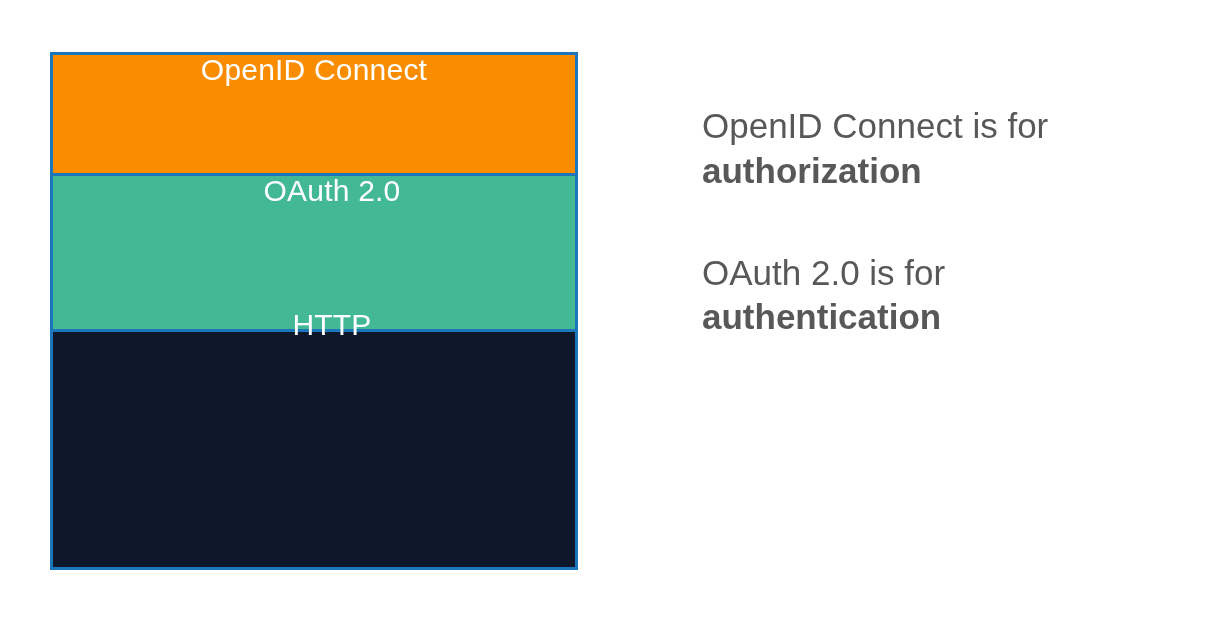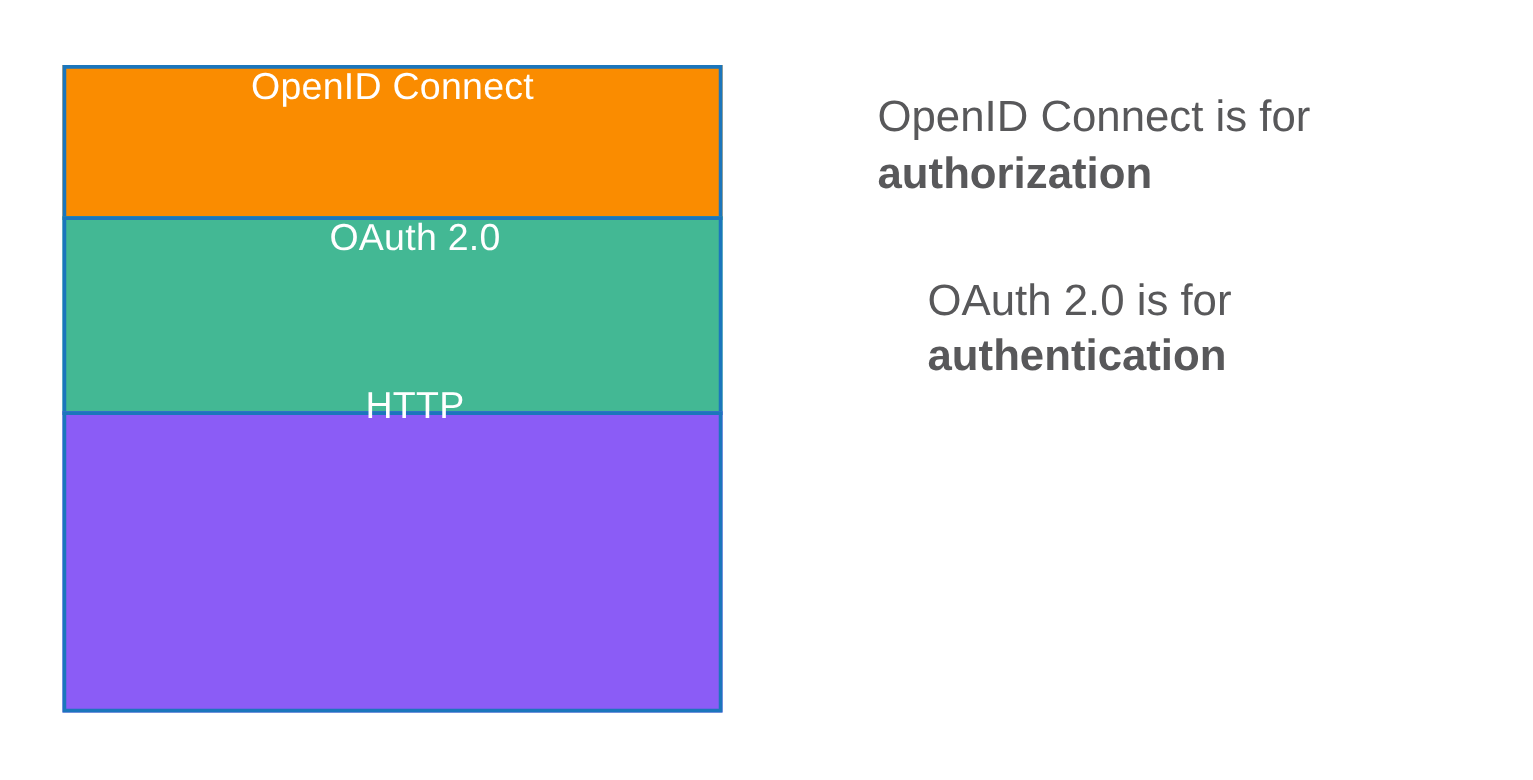--- a/index.html
+++ b/index.html
@@ -72,20 +72,21 @@
     position: absolute;
     left: 702px;
     top: 72px;
     width: 500px;
   }
 
   .note {
     color: #58585a;
     font-size: 35px;
     line-height: 1.28;
+    margin-top: 32px;
   }
   .note + .note {
     margin-top: 57px;
   }
 
   .note-lead {
     display: block;
     font-weight: 400;
   }
   .note-emphasis {
@@ -101,33 +102,33 @@
   <div class="stack">
 
     <div class="layer layer--oidc" style="background: rgb(250, 140, 0); border-color: rgb(27, 118, 188);">
       <span class="layer-label" style="color: rgb(255, 255, 255);">OpenID Connect</span>
     </div>
 
     <div class="layer layer--oauth" style="background: rgb(67, 184, 148); border-color: rgb(27, 118, 188);">
       <span class="layer-label" style="color: rgb(255, 255, 255);">OAuth 2.0</span>
     </div>
 
-    <div class="layer layer--http" style="background: #8b5cf6; border-color: rgb(27, 118, 188);">
+    <div class="layer layer--http" style="background: #0f172a; border-color: rgb(27, 118, 188);">
       <span class="layer-label" style="color: rgb(255, 255, 255);">HTTP</span>
     </div>
 
   </div>
 
   <div class="notes">
 
     <div class="note" style="color: rgb(88, 88, 90);">
       <span class="note-lead">OpenID Connect is for</span>
       <span class="note-emphasis">authorization</span>
     </div>
 
-    <div class="note" style="color: rgb(88, 88, 90); margin-left: 40px;">
+    <div class="note" style="color: rgb(88, 88, 90);">
       <span class="note-lead">OAuth 2.0 is for</span>
       <span class="note-emphasis">authentication</span>
     </div>
 
   </div>
 
 </div>
 
 </body></html>

